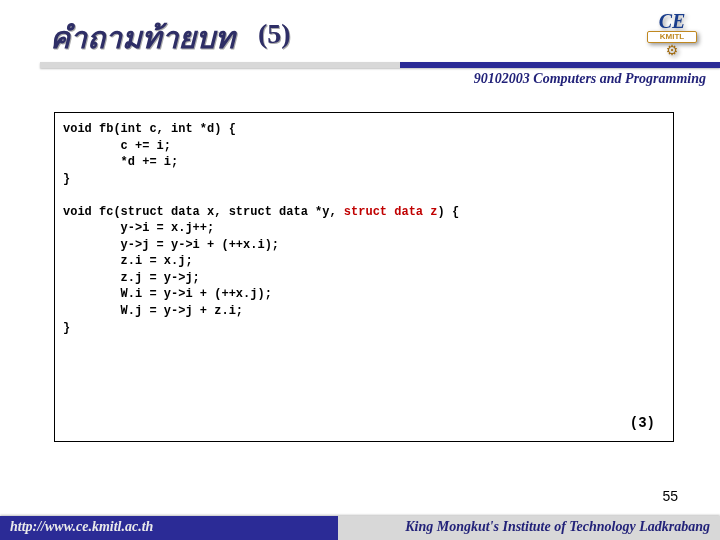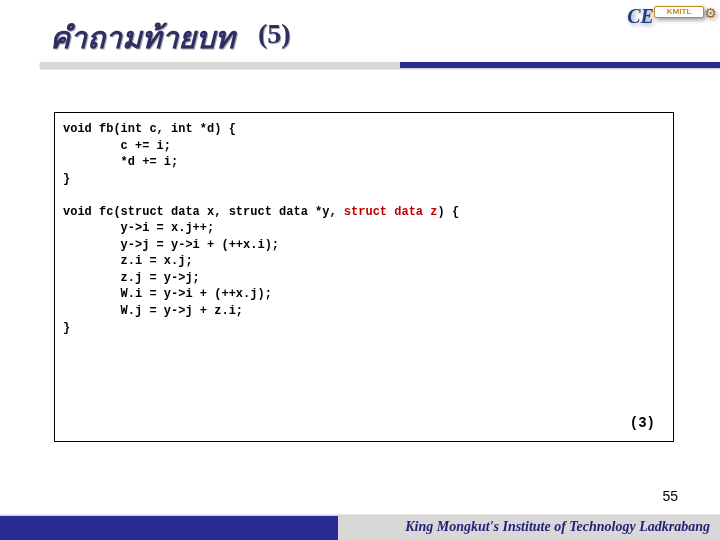--- a/index.html
+++ b/index.html
@@ -34,21 +34,21 @@
   }
   .course {
     position:absolute; right:14px; top:71px;
     font-family:"Times New Roman",serif;
     font-size:14px; font-style:italic; font-weight:bold;
     color:#222279;
   }
   
   .logo {
     position:absolute; right:20px; top:6px; width:56px; height:56px;
-    display:flex; flex-direction:row; align-items:flex-start; justify-content:center;
+    display:flex; flex-direction:column; align-items:center; justify-content:center;
     filter:drop-shadow(2px 2px 2px rgba(0,0,0,.4));
   }
   .logo-top {
     font-family:"Times New Roman",serif;
     font-size:20px; font-weight:bold; font-style:italic;
     color:#1a3d8c; line-height:1;
   }
   .logo-sub {
     font-size:8px; font-weight:bold; color:#c08820;
     background:#fff; border:1px solid #c08820;
@@ -106,20 +106,21 @@
 
 <div class="header">
   <div class="title">คำถามท้ายบท</div>
   <div class="title-num">(5)</div>
   <div class="logo">
     <span class="logo-top">CE</span>
     <span class="logo-sub">KMITL</span>
     <span class="logo-gear">⚙</span>
   </div>
   <div class="hr-bar"></div>
+  <div class="course">90102003 Computers and Programming</div>
 </div>
 
 <div class="code-box">
 <pre><span>void fb(int c, int *d) {</span>
 <span>        c += i;</span>
 <span>        *d += i;</span>
 <span>}</span>
 
 <span>void fc(struct data x, struct data *y, </span><span class="hl">struct data z</span><span>) {</span>
 <span>        y-&gt;i = x.j++;</span>
@@ -128,14 +129,15 @@
 <span>        z.j = y-&gt;j;</span>
 <span>        W.i = y-&gt;i + (++x.j);</span>
 <span>        W.j = y-&gt;j + z.i;</span>
 <span>}</span></pre>
   <div class="page-mark">(3)</div>
 </div>
 
 <div class="pageno">55</div>
 
 <div class="footer">
+  <div class="url">http://www.ce.kmitl.ac.th</div>
   <div class="inst">King Mongkut's Institute of Technology Ladkrabang</div>
 </div>
 
 </body></html>

